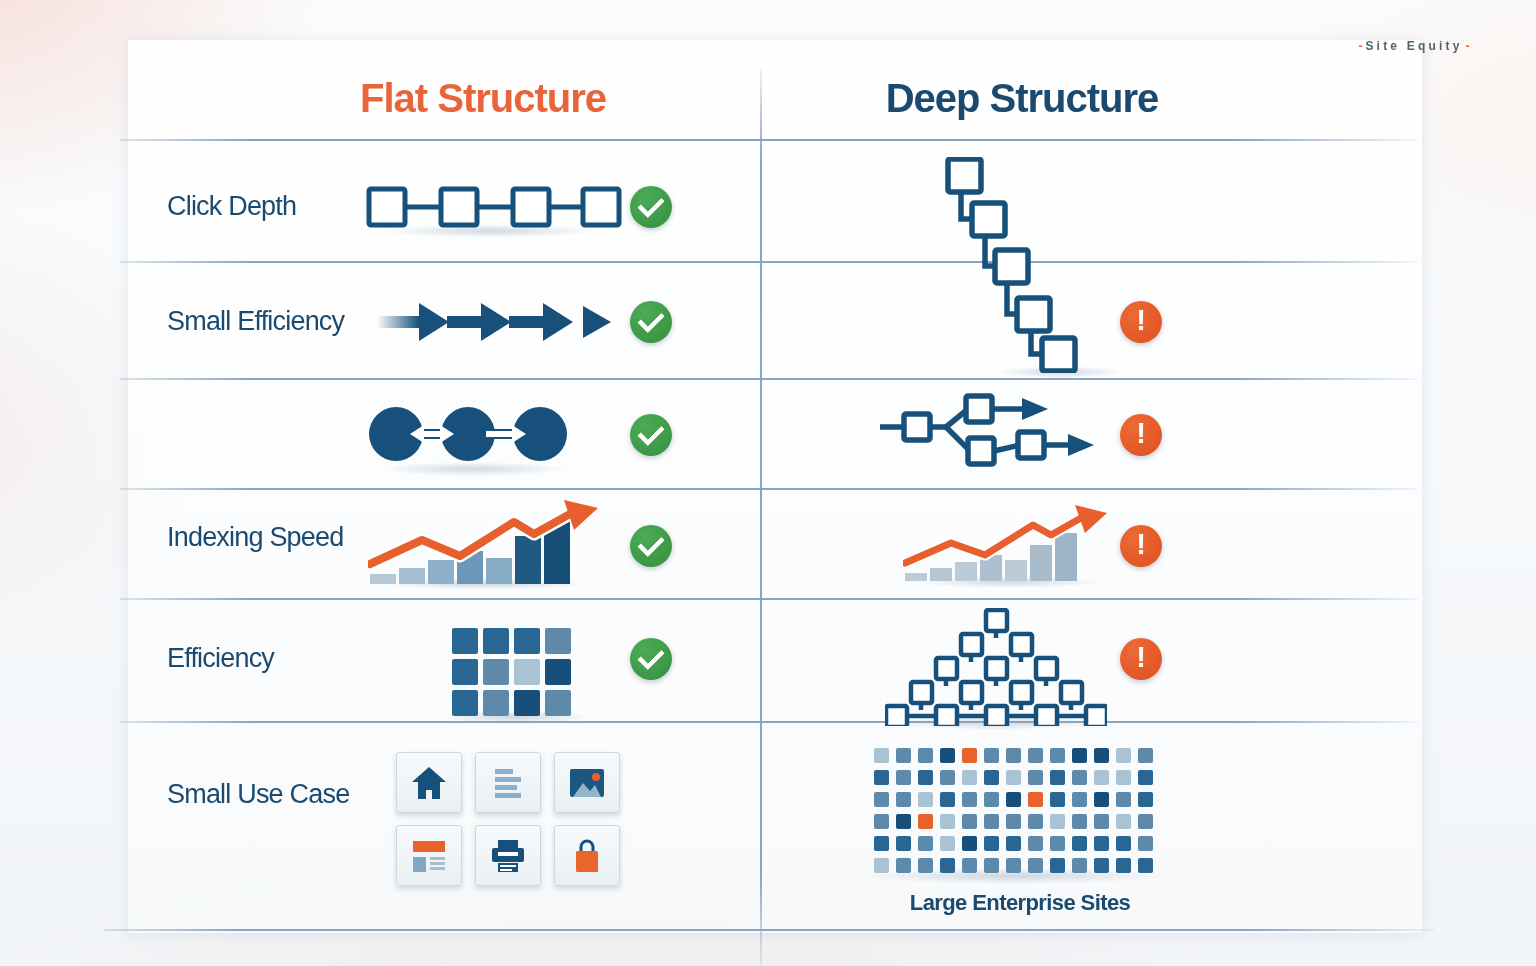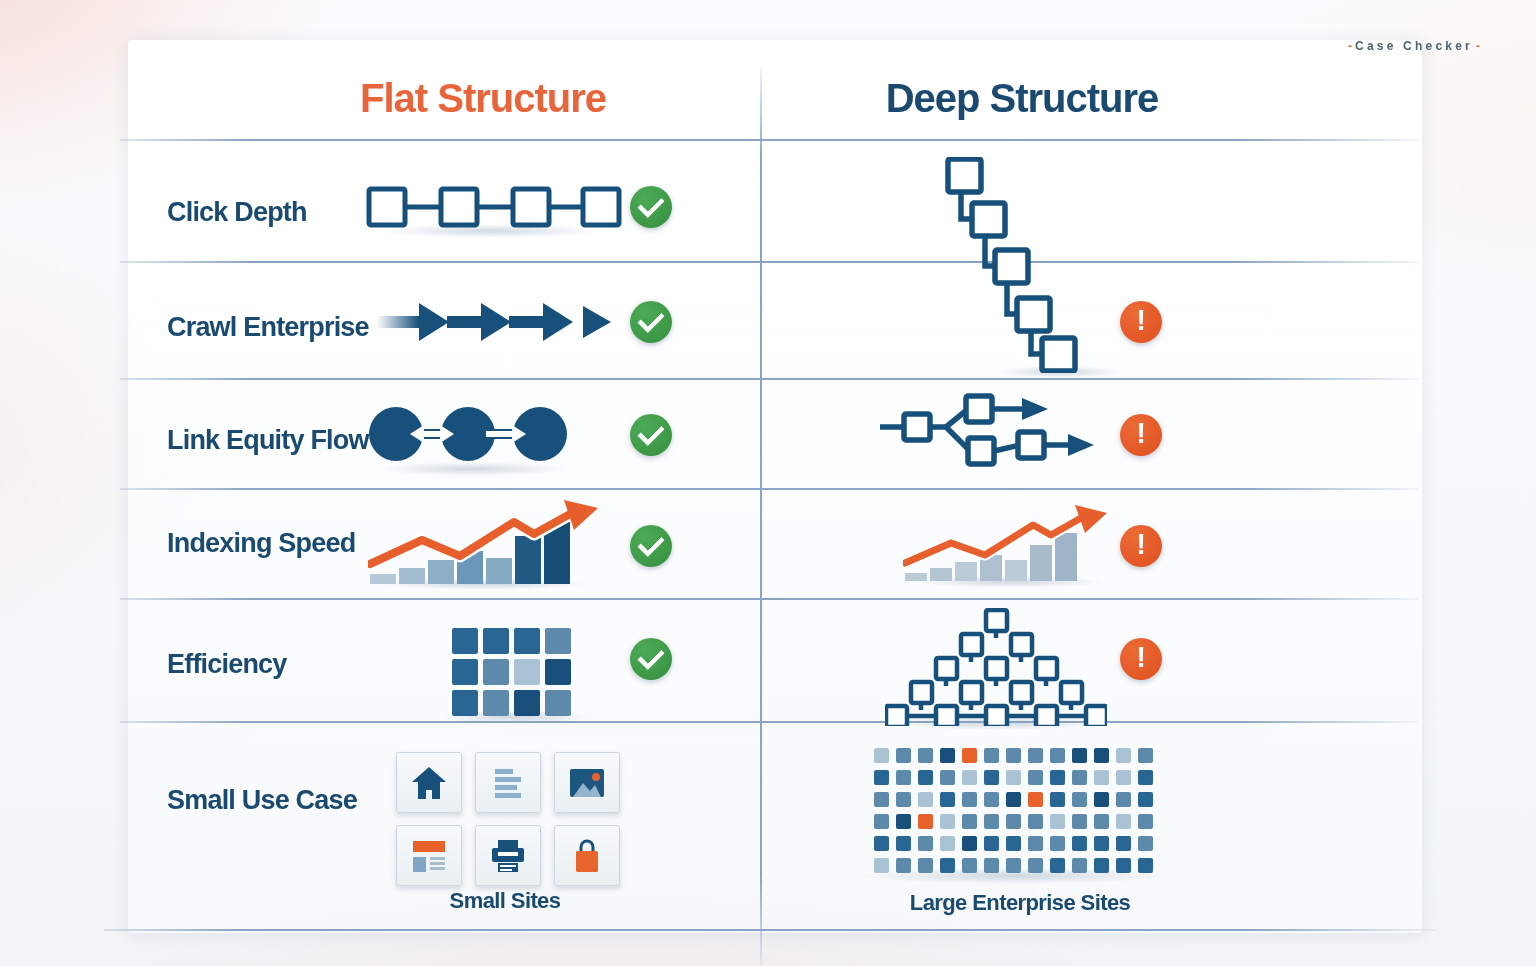--- a/index.html
+++ b/index.html
@@ -14,21 +14,21 @@
   .card{position:absolute;left:128px;top:40px;width:1294px;height:893px;border-radius:3px;
     background:linear-gradient(180deg,rgba(255,255,255,.95),rgba(251,253,254,.55));
     box-shadow:0 1px 16px rgba(140,160,185,.20);}
   .hline{position:absolute;height:2px;
     background:linear-gradient(90deg,rgba(130,155,185,.25),#8aa5c3 10%,#8aa5c3 86%,rgba(130,155,185,.08));}
   .vline{position:absolute;width:2px;
     background:linear-gradient(180deg,rgba(130,155,185,.12),#8aa5c3 10%,#8aa5c3 90%,rgba(130,155,185,.12));}
   .header{position:absolute;font-size:40px;font-weight:bold;letter-spacing:-1px;text-align:center;white-space:nowrap;}
   .header.flat{color:#e8643a;}
   .header.deep{color:#1b4a70;}
-  .rowlabel{position:absolute;font-size:27px;font-weight:bold;letter-spacing:-0.8px;color:#1b4a70;white-space:nowrap;margin-top:6px;}
+  .rowlabel{position:absolute;font-size:27px;font-weight:normal;letter-spacing:-0.8px;color:#1b4a70;white-space:nowrap;}
   .caption{position:absolute;font-size:22px;font-weight:bold;letter-spacing:-0.6px;color:#1b4a70;text-align:center;white-space:nowrap;}
   .badge{position:absolute;width:42px;height:42px;border-radius:50%;display:flex;align-items:center;justify-content:center;
     box-shadow:0 2px 5px rgba(90,110,135,.35);z-index:6;}
   .badge.check{background:radial-gradient(circle at 35% 28%,#4cab56,#358f3e);}
   .badge.alert{background:radial-gradient(circle at 35% 28%,#ec6a35,#df4f20);}
   .tick{width:19px;height:10px;border-left:5px solid #fff;border-bottom:5px solid #fff;
     transform:rotate(-45deg);margin-top:-5px;border-radius:1px;}
   .bang{color:#fff;font-size:29px;font-weight:bold;line-height:1;margin-top:-3px;}
   .icon{position:absolute;z-index:5;}
   .shadow{position:absolute;z-index:2;
@@ -60,28 +60,27 @@
   <div class="hline" style="left:120px;top:721px;width:1298px;"></div>
   <div class="hline" style="left:104px;top:929px;width:1332px;"></div>
   <div class="vline" style="left:760px;top:68px;height:898px;"></div>
 
   <div class="header flat" style="left:281px;top:76px;width:404px;">Flat Structure</div>
   <div class="header deep" style="left:822px;top:76px;width:400px;">Deep Structure</div>
 
   <div class="logo">
     <div class="logo-tag">
       <span class="dash">-</span>
-      <span>Case Checker</span>
+      <span>Site Equity</span>
       <span class="dash">-</span>
     </div>
   </div>
 
   <div class="rowlabel" style="left:167px;top:191px;">Click Depth</div>
-  <div class="rowlabel" style="left:167px;top:306px;">Crawl Enterprise</div>
-  <div class="rowlabel" style="left:167px;top:419px;">Link Equity Flow</div>
+  <div class="rowlabel" style="left:167px;top:306px;">Small Efficiency</div>
   <div class="rowlabel" style="left:167px;top:522px;">Indexing Speed</div>
   <div class="rowlabel" style="left:167px;top:643px;">Efficiency</div>
   <div class="rowlabel" style="left:167px;top:779px;">Small Use Case</div>
 
   <div class="shadow" style="left:380px;top:224px;width:220px;height:14px;"></div>
   <div class="shadow" style="left:378px;top:462px;width:190px;height:14px;"></div>
   <div class="shadow" style="left:380px;top:578px;width:210px;height:12px;"></div>
   <div class="shadow" style="left:440px;top:710px;width:150px;height:14px;"></div>
   <div class="shadow" style="left:995px;top:366px;width:130px;height:12px;"></div>
   <div class="shadow" style="left:915px;top:576px;width:190px;height:12px;"></div>
@@ -197,21 +196,20 @@
       </svg>
     </div>
     <div class="tile">
       <svg width="40" height="40" viewBox="0 0 40 40">
         <path d="M14 16 V11 a6 6 0 0 1 12 0 V16" fill="none" stroke="#17507b" stroke-width="3"></path>
         <rect x="9" y="15" width="22" height="21" rx="1.5" fill="#e8662e"></rect>
       </svg>
     </div>
   </div>
 
-  <div class="caption" style="left:380px;top:888px;width:250px;">Small Sites</div>
 
   <div class="badge check" style="left:630px;top:186px;">
       <span class="tick"></span>
     </div>
   <div class="badge check" style="left:630px;top:301px;">
       <span class="tick"></span>
     </div>
   <div class="badge check" style="left:630px;top:414px;">
       <span class="tick"></span>
     </div>

